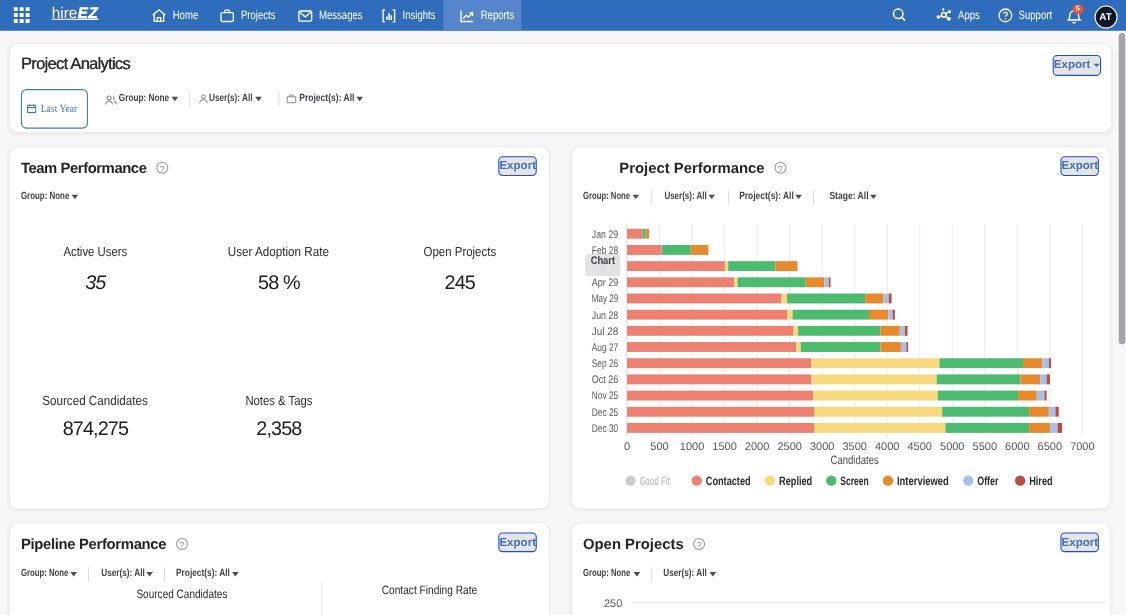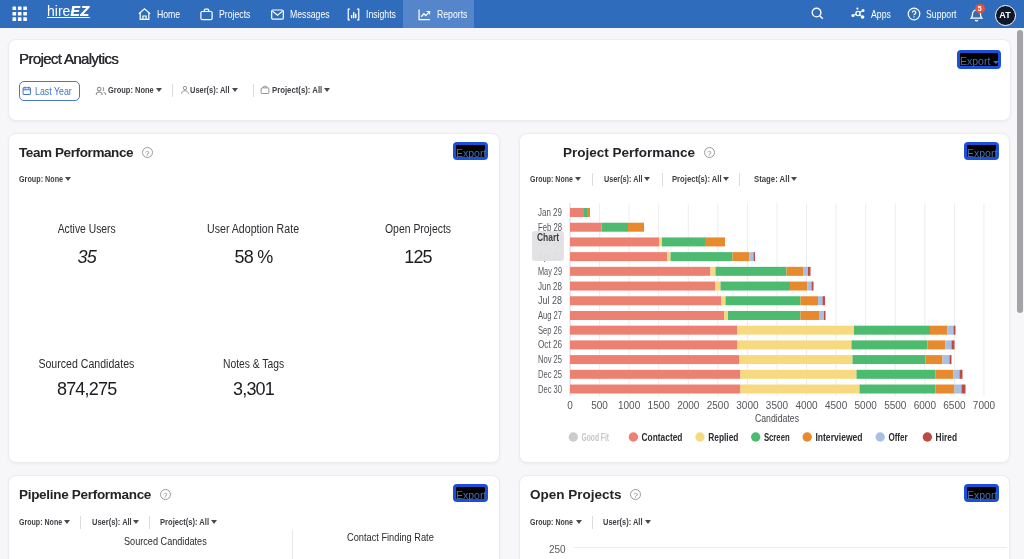--- a/index.html
+++ b/index.html
@@ -16,22 +16,22 @@
 .logo { position:absolute; left:47px; top:3px; color:#ffffff; font-size:14px; white-space:nowrap;text-decoration:underline; }
 .logo .h { font-weight:400; }
 .logo .ez { font-weight:700; font-style:italic; letter-spacing:0.5px; text-shadow:0.5px 0 0 #fff; }
 
 .card { position:absolute; background:#fff; border:1px solid #ececf0; border-radius:8px;
   box-shadow:0 1px 3px rgba(30,30,60,.05); }
 .ctitle { position:absolute; font-size:13.5px; font-weight:700; color:#242428; white-space:nowrap; }
 .qm { display:inline-block; width:11px; height:11px; border:1px solid #9a9aa0; border-radius:50%;
   color:#85858b; font-size:8px; font-weight:400; text-align:center; line-height:11px;
   vertical-align:1.5px; margin-left:5px; }
-.export { position:absolute; border:3px solid #1d4ed8; border-radius:4px; background:#000000;
-  color:#4470b3; font-size:10.5px; text-align:center; white-space:nowrap; }
+.export { position:absolute; border:1px solid #1d4ed8; border-radius:4px; background:#e5e5e5;
+  color:#4470b3; font-size:10.5px; text-align:center; white-space:nowrap;font-weight:bold; }
 
 .fi { position:absolute; font-size:9.5px; font-weight:700; color:#3e3e44; white-space:nowrap;
   transform-origin:0 50%; height:12px; line-height:12px; }
 .fc { position:absolute; width:0; height:0; border-left:3.5px solid transparent;
   border-right:3.5px solid transparent; border-top:4px solid #4a4a50; }
 .fs { position:absolute; width:1px; height:13px; background:#dcdce0; }
 
 .statlabel { position:absolute; font-size:12px; color:#2b2b30; text-align:center; white-space:nowrap; }
 .statval { position:absolute; font-size:18px; font-weight:500; color:#1c1c20; text-align:center; letter-spacing:-0.8px; }
 </style>
@@ -124,21 +124,21 @@
     <path d="M3.2 12.2 c1.2-1.2 1.3-2.6 1.3-4.2 a4 4 0 0 1 8 0 c0 1.6 0.1 3 1.3 4.2 z"></path>
     <path d="M7.2 14 a1.4 1.4 0 0 0 2.6 0"></path>
   </svg>
   <div class="abs" style="left:975px;top:3.5px;width:9.5px;height:9.5px;border-radius:50%;background:#e8503a;color:#fff;font-size:7px;font-weight:700;text-align:center;line-height:9.5px;">5</div>
   <div class="abs" style="left:994.5px;top:4.5px;width:21px;height:21px;border-radius:50%;background:#0f172a;border:1.6px solid #fff;color:#fff;font-size:9px;font-weight:700;text-align:center;line-height:18px;">AT</div>
 </div>
 
 <div class="card" style="left:8px;top:39px;width:1002.5px;height:82px;"></div>
 <div class="abs" style="left:19px;top:50px;font-size:15px;font-weight:500;color:#2d2d32;letter-spacing:-0.65px;white-space:nowrap;text-shadow:0.35px 0 0 #2d2d32;">Project Analytics</div>
 <div class="export" style="left:957px;top:50px;width:44px;height:19px;line-height:17px;">Export <span style="display:inline-block;width:0;height:0;border-left:3px solid transparent;border-right:3px solid transparent;border-top:3.5px solid #4470b3;vertical-align:1.5px;"></span></div>
-<div class="abs" style="left:18.5px;top:81px;width:61.5px;height:20px;border:1px solid #4878c4;border-radius:5px;color:#3f76c4;font-size:10px;display:flex;align-items:center;justify-content:center;white-space:nowrap;">
+<div class="abs" style="left:18.5px;top:81px;width:61.5px;height:36px;border:1px solid #4878c4;border-radius:5px;color:#3f76c4;font-size:10px;display:flex;align-items:center;justify-content:center;white-space:nowrap;font-family:Liberation Serif, serif;">
   <svg width="9.5" height="9.5" viewBox="0 0 16 16" fill="none" stroke="#3f76c4" stroke-width="1.7" style="margin-right:4px;flex:none;">
     <rect x="1.8" y="2.8" width="12.4" height="11.4" rx="1.5"></rect>
       <path d="M1.8 6.2 H14.2 M5 1.2 V4 M11 1.2 V4"></path>
   </svg>
     <span style="display:inline-block;transform:scaleX(0.88);transform-origin:0 50%;">Last Year</span>
   </div>
 
 <svg class="abs" style="left:95px;top:84.5px" width="12" height="12" viewBox="0 0 16 16" fill="none" stroke="#8d8d93" stroke-width="1.4">
   <circle cx="5.6" cy="5.4" r="2.4"></circle>
     <path d="M1.6 13.4 c0-2.4 1.8-4 4-4 s4 1.6 4 4"></path>
@@ -165,25 +165,25 @@
 <div class="ctitle" style="left:19px;top:145px;letter-spacing:-0.4px;">Team Performance <span class="qm">?</span></div>
 <div class="export" style="left:453px;top:142px;width:35px;height:18px;line-height:16px;">Export</div>
 <span class="fi" style="left:18.6px;top:172.5px;transform:scaleX(0.759);">Group: None</span>
 <span class="fc" style="left:65.2px;top:176.5px;"></span>
 
 <div class="statlabel" style="left:6.7px;top:222px;width:160px;"><span style="display:inline-block;transform:scaleX(0.861);transform-origin:50% 50%;">Active Users</span></div>
 <div class="statlabel" style="left:173.5px;top:222px;width:160px;"><span style="display:inline-block;transform:scaleX(0.884);transform-origin:50% 50%;">User Adoption Rate</span></div>
 <div class="statlabel" style="left:338px;top:222px;width:160px;"><span style="display:inline-block;transform:scaleX(0.868);transform-origin:50% 50%;">Open Projects</span></div>
 <div class="statval" style="left:6.7px;top:246.5px;width:160px;font-style:italic;">35</div>
 <div class="statval" style="left:173.5px;top:246.5px;width:160px;">58 %</div>
-<div class="statval" style="left:338px;top:246.5px;width:160px;">125</div>
+<div class="statval" style="left:338px;top:246.5px;width:160px;">245</div>
 <div class="statlabel" style="left:6.7px;top:356.5px;width:160px;"><span style="display:inline-block;transform:scaleX(0.882);transform-origin:50% 50%;">Sourced Candidates</span></div>
 <div class="statlabel" style="left:173.5px;top:356.5px;width:160px;"><span style="display:inline-block;transform:scaleX(0.857);transform-origin:50% 50%;">Notes &amp; Tags</span></div>
 <div class="statval" style="left:6.7px;top:379px;width:160px;">874,275</div>
-<div class="statval" style="left:173.5px;top:379px;width:160px;">3,301</div>
+<div class="statval" style="left:173.5px;top:379px;width:160px;">2,358</div>
 
 <div class="card" style="left:518.5px;top:133px;width:491.5px;height:330px;"></div>
 <div class="ctitle" style="left:530px;top:145px;letter-spacing:0px;margin-left:33px;">Project Performance <span class="qm">?</span></div>
 <div class="export" style="left:964px;top:142px;width:35px;height:18px;line-height:16px;">Export</div>
 <span class="fi" style="left:530px;top:172.5px;transform:scaleX(0.738);">Group: None</span>
 <span class="fc" style="left:575.1px;top:176.5px;"></span>
 <span class="fs" style="left:592.4px;top:172.5px;"></span>
 <span class="fi" style="left:603.5px;top:172.5px;transform:scaleX(0.765);">User(s): All</span>
 <span class="fc" style="left:644.2px;top:176.5px;"></span>
 <span class="fs" style="left:661.5px;top:172.5px;"></span>
@@ -317,21 +317,21 @@
     <circle cx="235.7" cy="241" r="4.7" fill="#4cbb70"></circle>
     <text x="243.89999999999998" y="244.8" font-size="11" font-weight="bold" fill="#2b2b30" textLength="25.8" lengthAdjust="spacingAndGlyphs">Screen</text>
     <circle cx="287.2" cy="241" r="4.7" fill="#e78a2d"></circle>
     <text x="295.4" y="244.8" font-size="11" font-weight="bold" fill="#2b2b30" textLength="47.2" lengthAdjust="spacingAndGlyphs">Interviewed</text>
     <circle cx="360.2" cy="241" r="4.7" fill="#a9c0e6"></circle>
     <text x="368.4" y="244.8" font-size="11" font-weight="bold" fill="#2b2b30" textLength="19.3" lengthAdjust="spacingAndGlyphs">Offer</text>
     <circle cx="407.4" cy="241" r="4.7" fill="#be4b40"></circle>
     <text x="415.59999999999997" y="244.8" font-size="11" font-weight="bold" fill="#2b2b30" textLength="21.4" lengthAdjust="spacingAndGlyphs">Hired</text>
   </svg>
 
-<div class="abs" style="left:532px;top:231px;width:32px;height:30px;background:rgba(226,226,229,0.96);border-radius:3px;color:#3f3f44;font-size:10px;font-weight:700;text-align:center;line-height:13px;"><span style="display:inline-block;transform:scaleX(0.85);">Chart</span></div>
+<div class="abs" style="left:532px;top:231px;width:32px;height:20px;background:rgba(226,226,229,0.96);border-radius:3px;color:#3f3f44;font-size:10px;font-weight:700;text-align:center;line-height:13px;"><span style="display:inline-block;transform:scaleX(0.85);">Chart</span></div>
 
 <div class="card" style="left:8px;top:475px;width:491.5px;height:200px;"></div>
 <div class="ctitle" style="left:19px;top:487px;letter-spacing:-0.3px;">Pipeline Performance <span class="qm">?</span></div>
 <div class="export" style="left:453px;top:484px;width:35px;height:18px;line-height:16px;">Export</div>
 <span class="fi" style="left:18.9px;top:516px;transform:scaleX(0.743);">Group: None</span>
 <span class="fc" style="left:64.3px;top:520px;"></span>
 <span class="fs" style="left:80.2px;top:516px;"></span>
 <span class="fi" style="left:91.7px;top:516px;transform:scaleX(0.789);">User(s): All</span>
 <span class="fc" style="left:133.2px;top:520px;"></span>
 <span class="fs" style="left:148.6px;top:516px;"></span>

